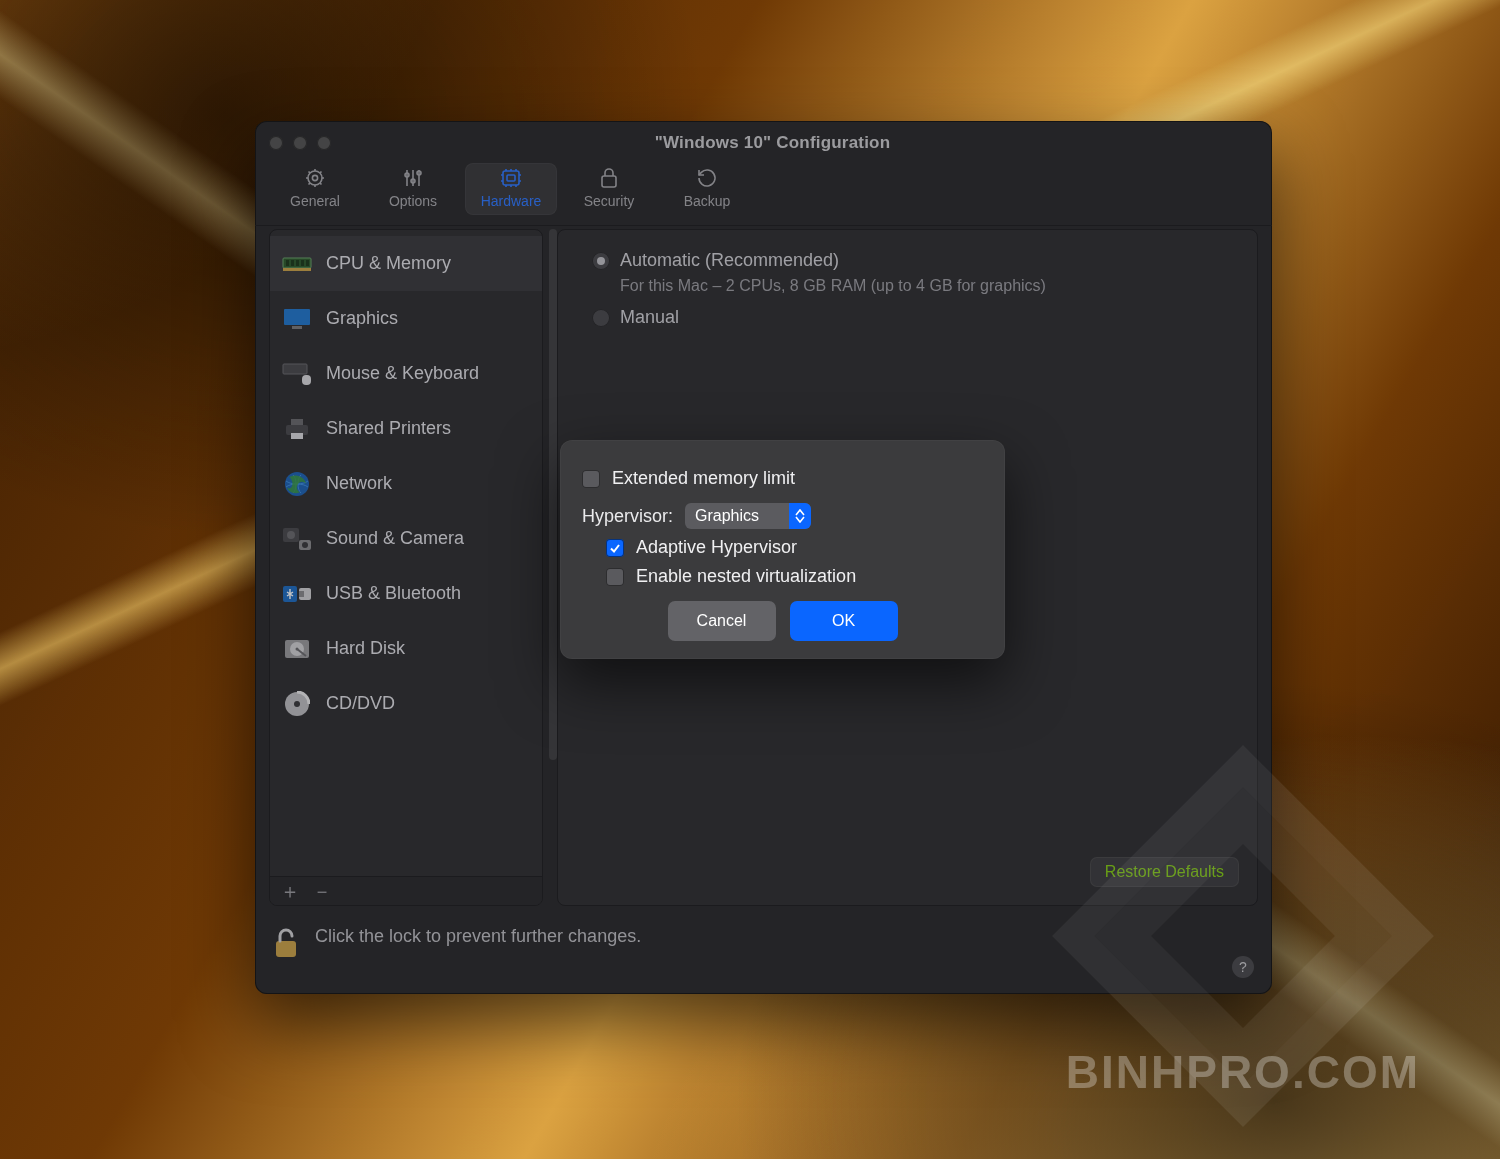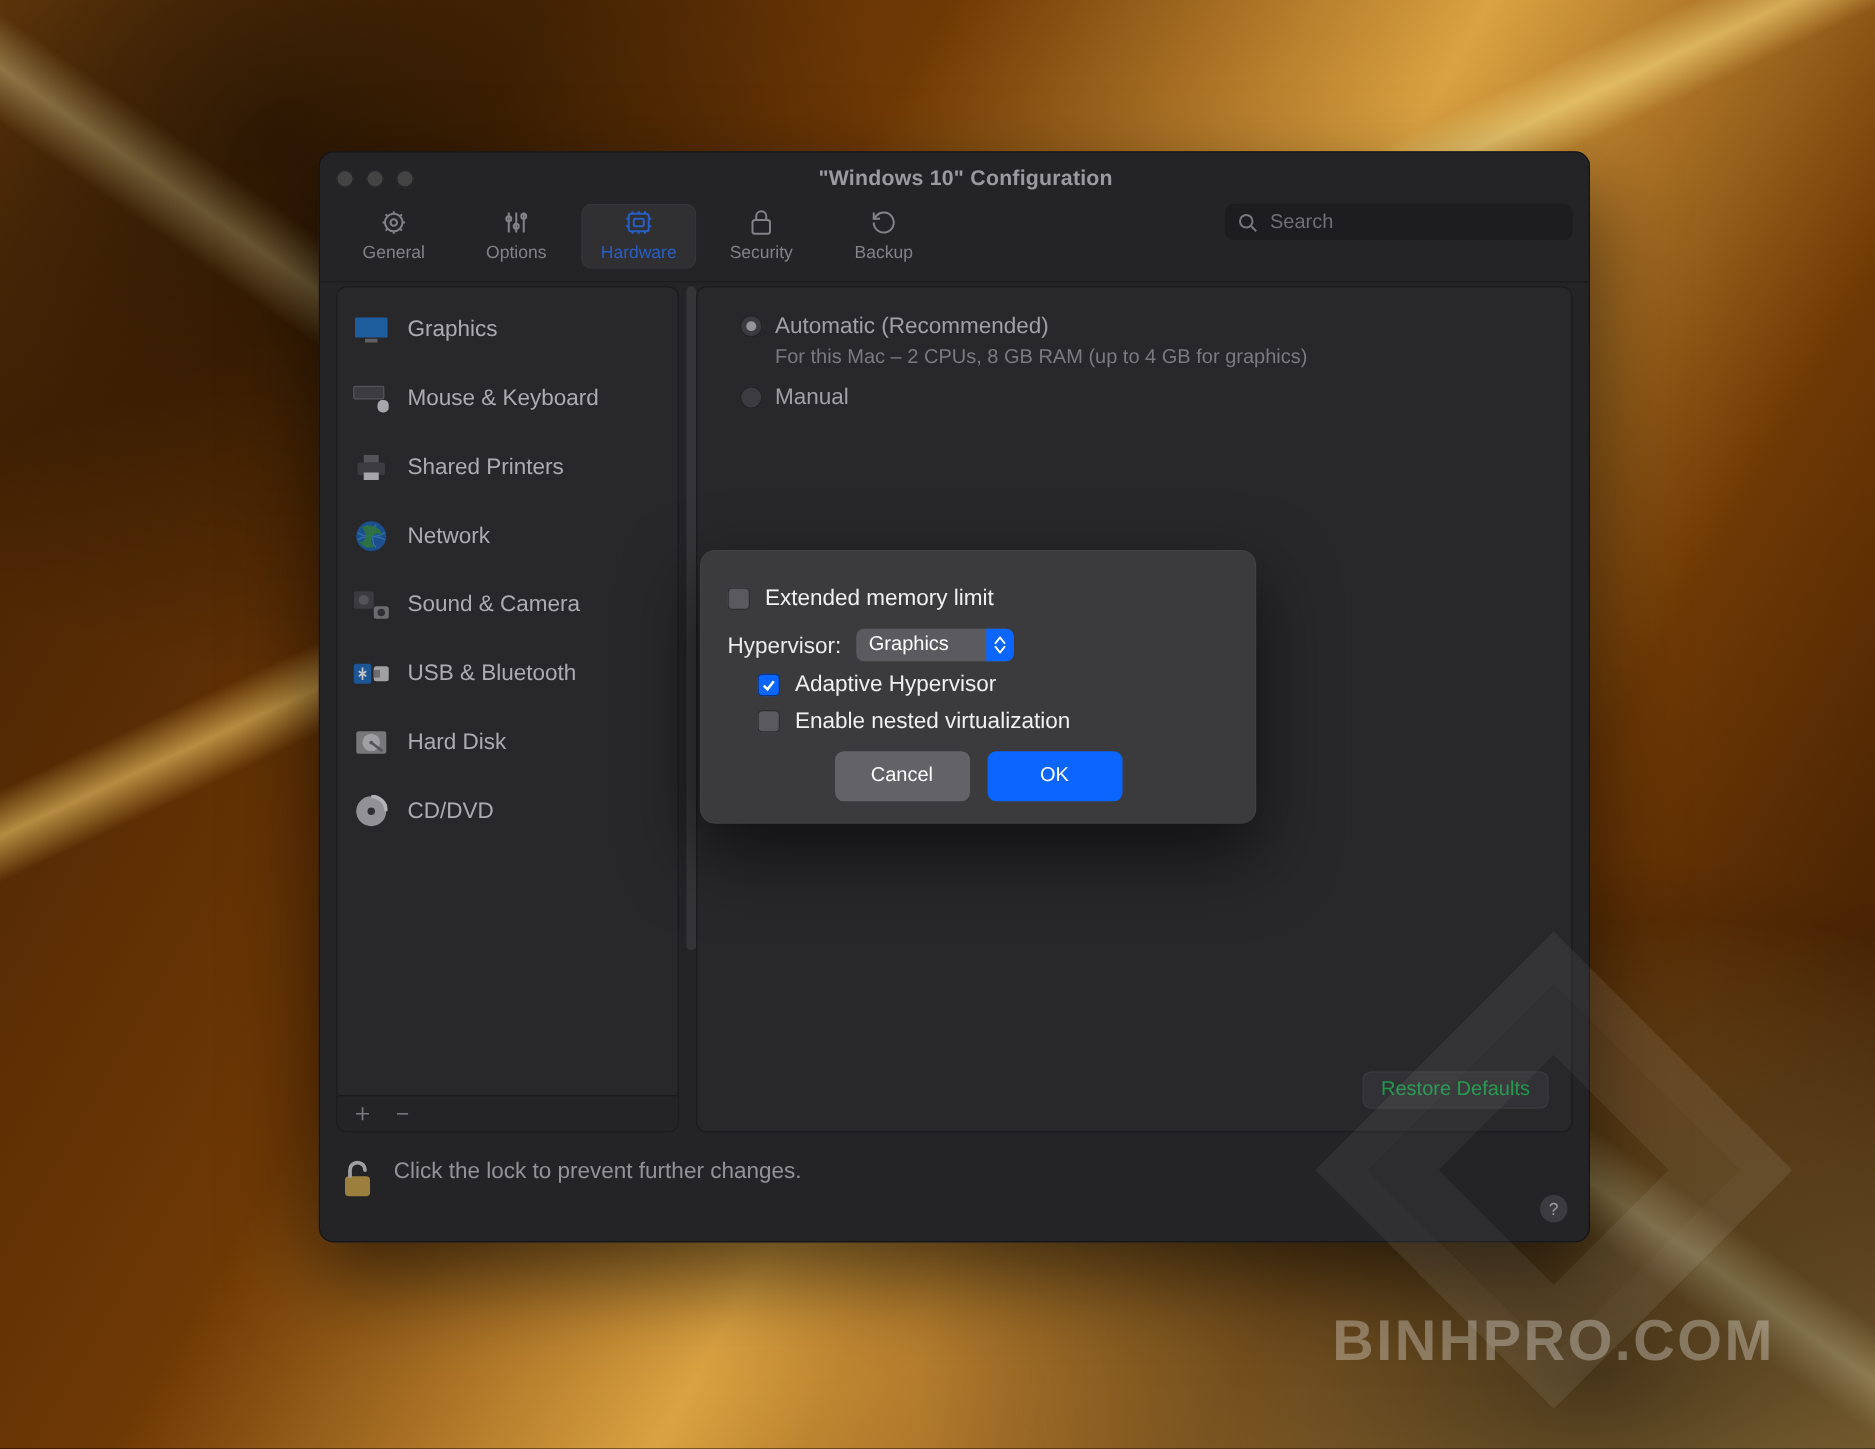--- a/index.html
+++ b/index.html
@@ -186,21 +186,21 @@
   .radio.checked::after {
     content: ""; position: absolute; inset: 5px; border-radius: 50%;
     background: #bfbfc5;
   }
   .sub {
     margin: 6px 0 12px 40px; color: #9c9ca2; font-size: 16px;
   }
   .restore {
     position: absolute; right: 18px; bottom: 18px;
     height: 30px; padding: 0 14px;
-    border-radius: 7px; color: #22c55e; font-size: 16px;
+    border-radius: 7px; color: #84cc16; font-size: 16px;
     background: rgba(255,255,255,.07);
     border: 1px solid rgba(255,255,255,.06);
   }
 
   
   .lockbar {
     position: absolute; left: 16px; right: 16px; bottom: 12px;
     height: 56px;
     display: flex; align-items: flex-start; gap: 14px;
     color: #bdbdc2; font-size: 18px;
@@ -338,35 +338,40 @@
     <div class="tb-item">
       <span class="ico">
         <svg width="24" height="24" viewBox="0 0 24 24" fill="none" stroke="currentColor" stroke-width="1.6">
             <path d="M4 12a8 8 0 1 0 2.3-5.6L4 9"></path>
             <path d="M4 4v5h5"></path>
           </svg>
       </span>
       <span>Backup</span>
     </div>
     <div class="spacer"></div>
-    <div class="search">
-      <span>
-        <svg width="16" height="16" viewBox="0 0 16 16" fill="none" stroke="#9a9aa0" stroke-width="1.6">
-            <circle cx="7" cy="7" r="5"></circle>
-            <path d="M11 11l4 4"></path>
-          </svg>
-      </span>
-      <input type="text" placeholder="Search" style="">
-    </div>
   </div>
 
   <div class="content">
     <div class="side">
       <div class="side-list">
 
+        <div class="side-item selected">
+          <span class="s-ico">
+            <svg width="30" height="22" viewBox="0 0 30 22">
+                <rect x="1" y="5" width="28" height="10" rx="1" fill="#2e5a2e" stroke="#6aa36a"></rect>
+                <rect x="1" y="15" width="28" height="3" fill="#caa24a"></rect>
+                <rect x="4" y="7" width="3" height="6" fill="#1d3a1d"></rect>
+                <rect x="9" y="7" width="3" height="6" fill="#1d3a1d"></rect>
+                <rect x="14" y="7" width="3" height="6" fill="#1d3a1d"></rect>
+                <rect x="19" y="7" width="3" height="6" fill="#1d3a1d"></rect>
+                <rect x="24" y="7" width="3" height="6" fill="#1d3a1d"></rect>
+              </svg>
+          </span>
+          <span>CPU &amp; Memory</span>
+        </div>
 
         <div class="side-item">
           <span class="s-ico">
             <svg width="30" height="24" viewBox="0 0 30 24">
                 <rect x="2" y="2" width="26" height="16" rx="1" fill="#2277cc"></rect>
                 <rect x="10" y="19" width="10" height="3" fill="#7a7a7d"></rect>
               </svg>
           </span>
           <span>Graphics</span>
         </div>

